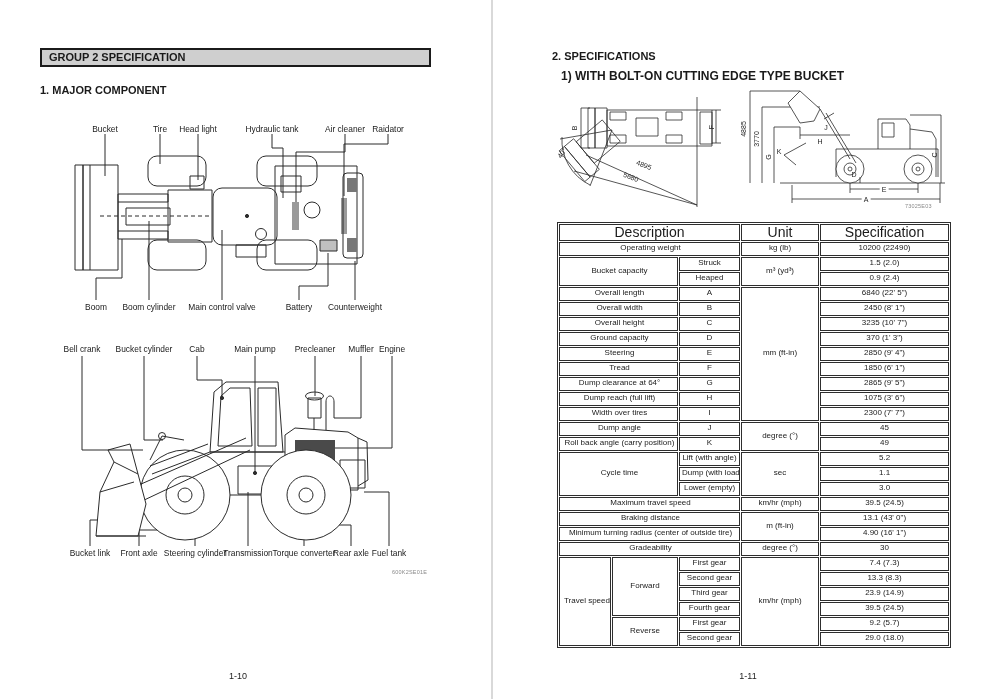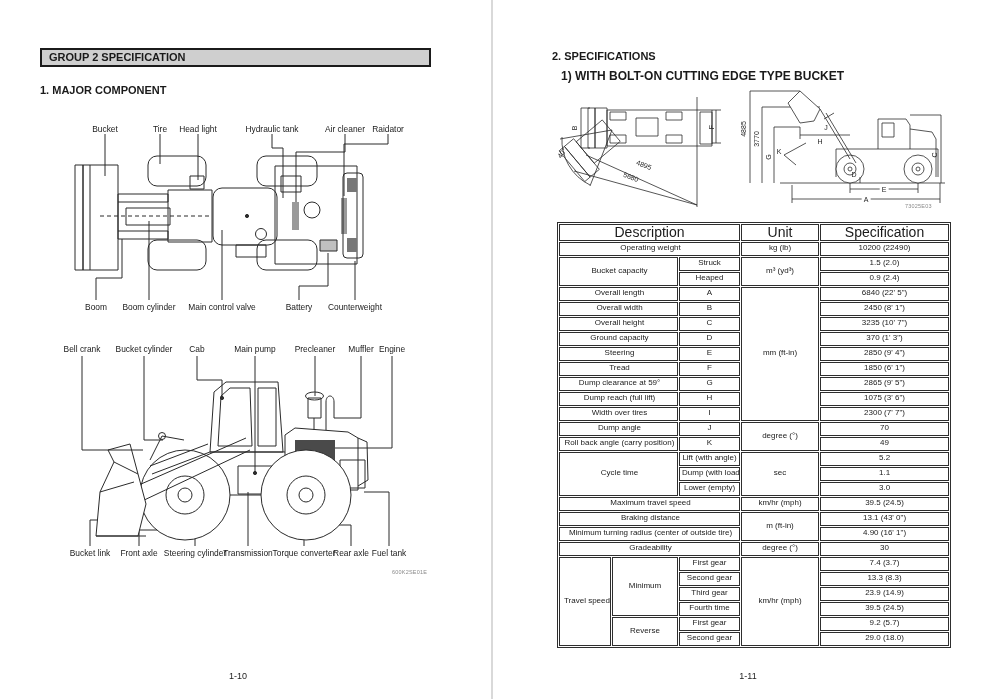--- a/index.html
+++ b/index.html
@@ -330,39 +330,39 @@
       <td colspan="2" class="t-left">Steering</td>
       <td>E</td>
       <td>2850 (9' 4")</td>
     </tr>
     <tr>
       <td colspan="2" class="t-left">Tread</td>
       <td>F</td>
       <td>1850 (6' 1")</td>
     </tr>
     <tr>
-      <td colspan="2" class="t-left">Dump clearance at 59°</td>
+      <td colspan="2" class="t-left">Dump clearance at 64°</td>
       <td>G</td>
       <td>2865 (9' 5")</td>
     </tr>
     <tr>
       <td colspan="2" class="t-left">Dump reach (full lift)</td>
       <td>H</td>
       <td>1075 (3' 6")</td>
     </tr>
     <tr>
       <td colspan="2" class="t-left">Width over tires</td>
       <td>I</td>
       <td>2300 (7' 7")</td>
     </tr>
     <tr>
       <td colspan="2" class="t-left">Dump angle</td>
       <td>J</td>
       <td rowspan="2">degree (°)</td>
-      <td>70</td>
+      <td>45</td>
     </tr>
     <tr>
       <td colspan="2" class="t-left">Roll back angle (carry position)</td>
       <td>K</td>
       <td>49</td>
     </tr>
     <tr>
       <td colspan="2" rowspan="3" class="t-left">Cycle time</td>
       <td>Lift (with angle)</td>
       <td rowspan="3">sec</td>
@@ -390,35 +390,35 @@
       <td colspan="3" class="t-left">Minimum turning radius (center of outside tire)</td>
       <td>4.90 (16' 1")</td>
     </tr>
     <tr>
       <td colspan="3" class="t-left">Gradeability</td>
       <td>degree (°)</td>
       <td>30</td>
     </tr>
     <tr>
       <td rowspan="6" class="t-left">Travel speed</td>
-      <td rowspan="4">Minimum</td>
+      <td rowspan="4">Forward</td>
       <td>First gear</td>
       <td rowspan="6">km/hr (mph)</td>
-      <td>7.4 (3.7)</td>
+      <td>7.4 (7.3)</td>
     </tr>
     <tr>
       <td>Second gear</td>
       <td>13.3 (8.3)</td>
     </tr>
     <tr>
       <td>Third gear</td>
       <td>23.9 (14.9)</td>
     </tr>
     <tr>
-      <td>Fourth time</td>
+      <td>Fourth gear</td>
       <td>39.5 (24.5)</td>
     </tr>
     <tr>
       <td rowspan="2">Reverse</td>
       <td>First gear</td>
       <td>9.2 (5.7)</td>
     </tr>
     <tr>
       <td>Second gear</td>
       <td>29.0 (18.0)</td>

